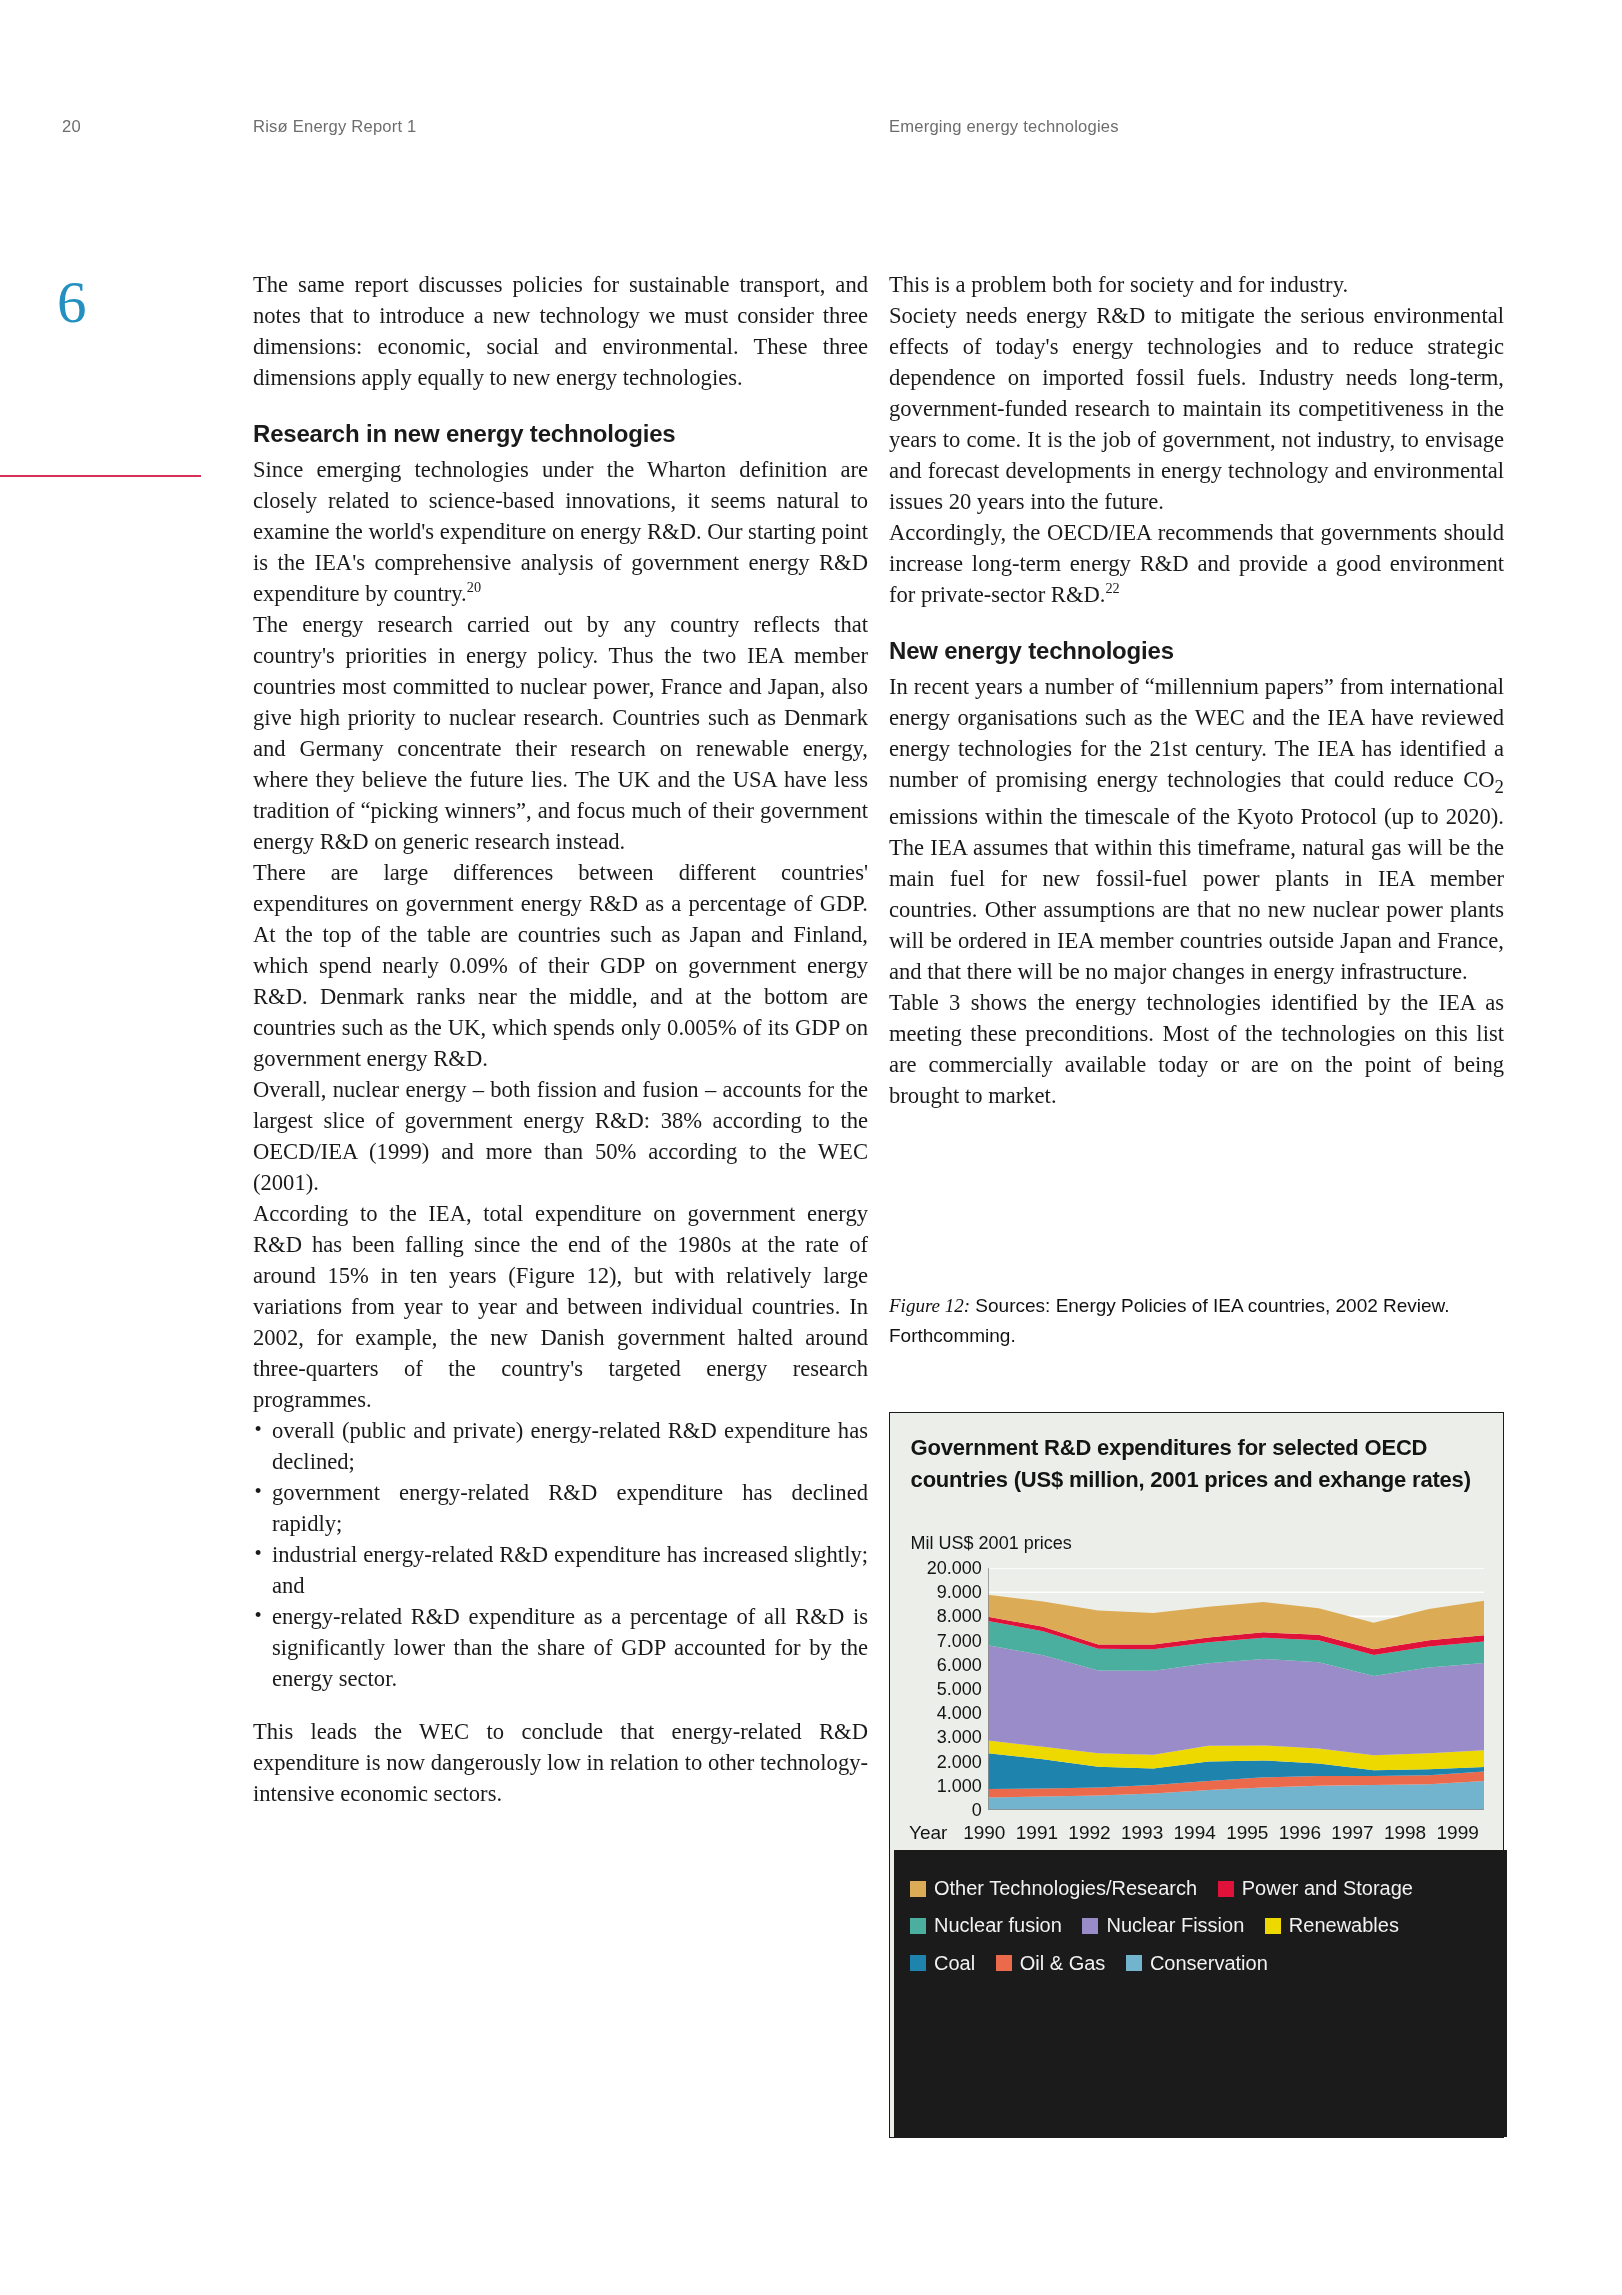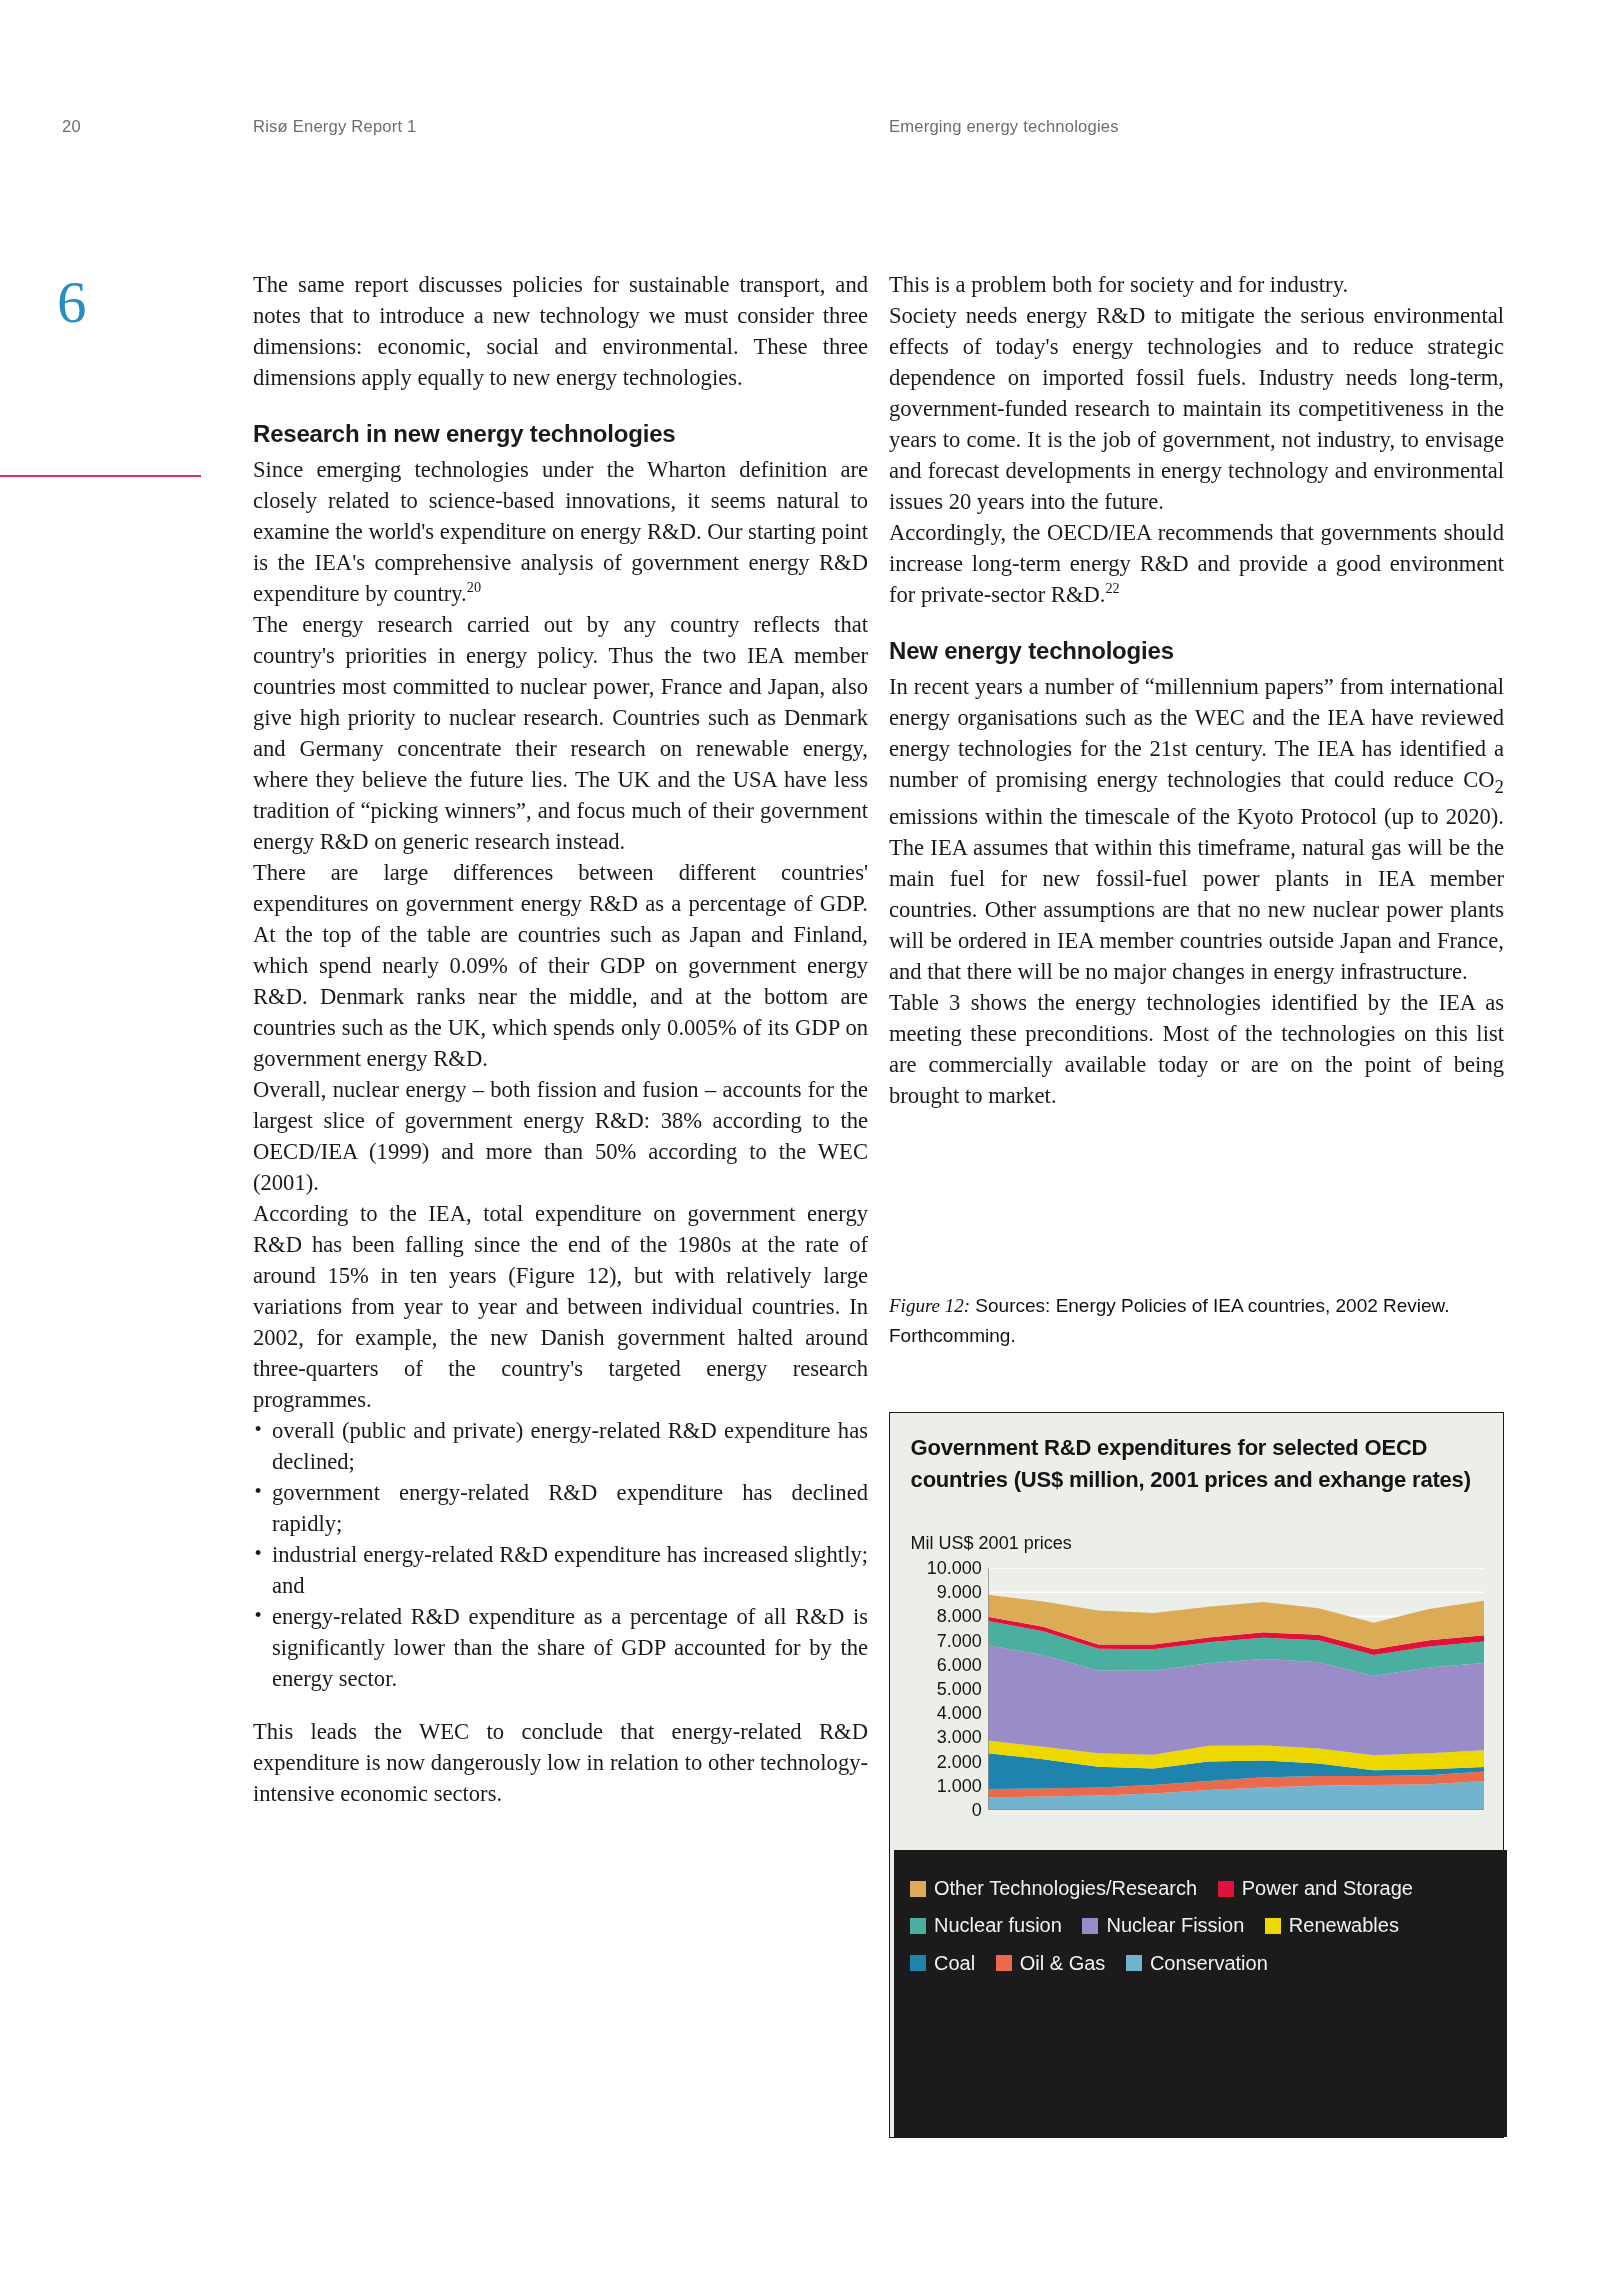--- a/index.html
+++ b/index.html
@@ -187,21 +187,21 @@
 </div>
 
 <div id="figure-box">
 
   <div id="chart-title">Government R&amp;D expenditures for selected OECD countries (US$ million, 2001 prices and exhange rates)</div>
 
   <div id="chart-yunit">Mil US$ 2001 prices</div>
 
   <div id="plot-wrap">
     <div id="y-axis-labels">
-        <span style="top: 0%;">10.000</span>
+        <span style="top: 0%;">20.000</span>
         <span style="top: 10%;">9.000</span>
         <span style="top: 20%;">8.000</span>
         <span style="top: 30%;">7.000</span>
         <span style="top: 40%; margin-left: 25px;">6.000</span>
         <span style="top: 50%;">5.000</span>
         <span style="top: 60%;">4.000</span>
         <span style="top: 70%;">3.000</span>
         <span style="top: 80%;">2.000</span>
         <span style="top: 90%;">1.000</span>
         <span style="top: 100%;">0</span>
@@ -224,20 +224,35 @@
           <path d="M 0 218.178 L 68.88888888888889 226.13400000000001 L 137.77777777777777 234.09 L 206.66666666666666 236.232 L 275.55555555555554 224.60399999999998 L 344.44444444444446 224.298 L 413.3333333333333 228.276 L 482.22222222222223 236.844 L 551.1111111111111 234.09 L 620 230.418 L 620 251.532 L 551.1111111111111 254.59199999999998 L 482.22222222222223 255.816 L 413.3333333333333 247.248 L 344.44444444444446 243.27 L 275.55555555555554 244.8 L 206.66666666666666 253.674 L 137.77777777777777 251.226 L 68.88888888888889 241.74 L 0 234.09 Z" fill="#edd800"></path>
           <path d="M 0 97.61399999999998 L 68.88888888888889 110.46600000000001 L 137.77777777777777 129.744 L 206.66666666666666 130.05 L 275.55555555555554 120.564 L 344.44444444444446 115.05600000000001 L 413.3333333333333 119.03399999999999 L 482.22222222222223 136.476 L 551.1111111111111 125.76600000000002 L 620 120.25800000000001 L 620 230.418 L 551.1111111111111 234.09 L 482.22222222222223 236.844 L 413.3333333333333 228.276 L 344.44444444444446 224.298 L 275.55555555555554 224.60399999999998 L 206.66666666666666 236.232 L 137.77777777777777 234.09 L 68.88888888888889 226.13400000000001 L 0 218.178 Z" fill="#9a8cc8"></path>
           <path d="M 0 67.01399999999998 L 68.88888888888889 79.86600000000001 L 137.77777777777777 102.20399999999998 L 206.66666666666666 102.816 L 275.55555555555554 93.94200000000001 L 344.44444444444446 88.12800000000001 L 413.3333333333333 91.494 L 482.22222222222223 109.85399999999998 L 551.1111111111111 99.14399999999998 L 620 93.024 L 620 120.25800000000001 L 551.1111111111111 125.76600000000002 L 482.22222222222223 136.476 L 413.3333333333333 119.03399999999999 L 344.44444444444446 115.05600000000001 L 275.55555555555554 120.564 L 206.66666666666666 130.05 L 137.77777777777777 129.744 L 68.88888888888889 110.46600000000001 L 0 97.61399999999998 Z" fill="#4aaf9e"></path>
           <path d="M 0 61.506 L 68.88888888888889 74.358 L 137.77777777777777 96.696 L 206.66666666666666 96.696 L 275.55555555555554 87.822 L 344.44444444444446 81.39600000000002 L 413.3333333333333 84.45600000000002 L 482.22222222222223 102.816 L 551.1111111111111 91.494 L 620 85.06800000000001 L 620 93.024 L 551.1111111111111 99.14399999999998 L 482.22222222222223 109.85399999999998 L 413.3333333333333 91.494 L 344.44444444444446 88.12800000000001 L 275.55555555555554 93.94200000000001 L 206.66666666666666 102.816 L 137.77777777777777 102.20399999999998 L 68.88888888888889 79.86600000000001 L 0 67.01399999999998 Z" fill="#e0123a"></path>
           <path d="M 0 33.96600000000001 L 68.88888888888889 42.22800000000001 L 137.77777777777777 53.85600000000002 L 206.66666666666666 56.916000000000025 L 275.55555555555554 48.960000000000036 L 344.44444444444446 43.146000000000015 L 413.3333333333333 50.79600000000002 L 482.22222222222223 69.156 L 551.1111111111111 51.714 L 620 41.31 L 620 85.06800000000001 L 551.1111111111111 91.494 L 482.22222222222223 102.816 L 413.3333333333333 84.45600000000002 L 344.44444444444446 81.39600000000002 L 275.55555555555554 87.822 L 206.66666666666666 96.696 L 137.77777777777777 96.696 L 68.88888888888889 74.358 L 0 61.506 Z" fill="#dcab55"></path>
           <path d="M 0 0 L 0 306 L 620 306" fill="none" stroke="#8c8c8c" stroke-width="2"></path>
         </svg>
     </div>
   </div>
 
+  <div id="x-axis-row">
+    <span class="xlabel">Year</span>
+    <span class="xticks" id="x-ticks">
+        <span>1990</span>
+        <span>1991</span>
+        <span>1992</span>
+        <span>1993</span>
+        <span>1994</span>
+        <span>1995</span>
+        <span>1996</span>
+        <span>1997</span>
+        <span>1998</span>
+        <span>1999</span>
+      </span>
+  </div>
 
   <div id="legend-panel">
       <div class="legend-row">
         <div class="legend-item">
           <span class="swatch" style="background: rgb(220, 171, 85);"></span>
           <span class="legend-label">Other Technologies/Research</span>
         </div>
         <div class="legend-item">
           <span class="swatch" style="background: rgb(224, 18, 58);"></span>
           <span class="legend-label">Power and Storage</span>

